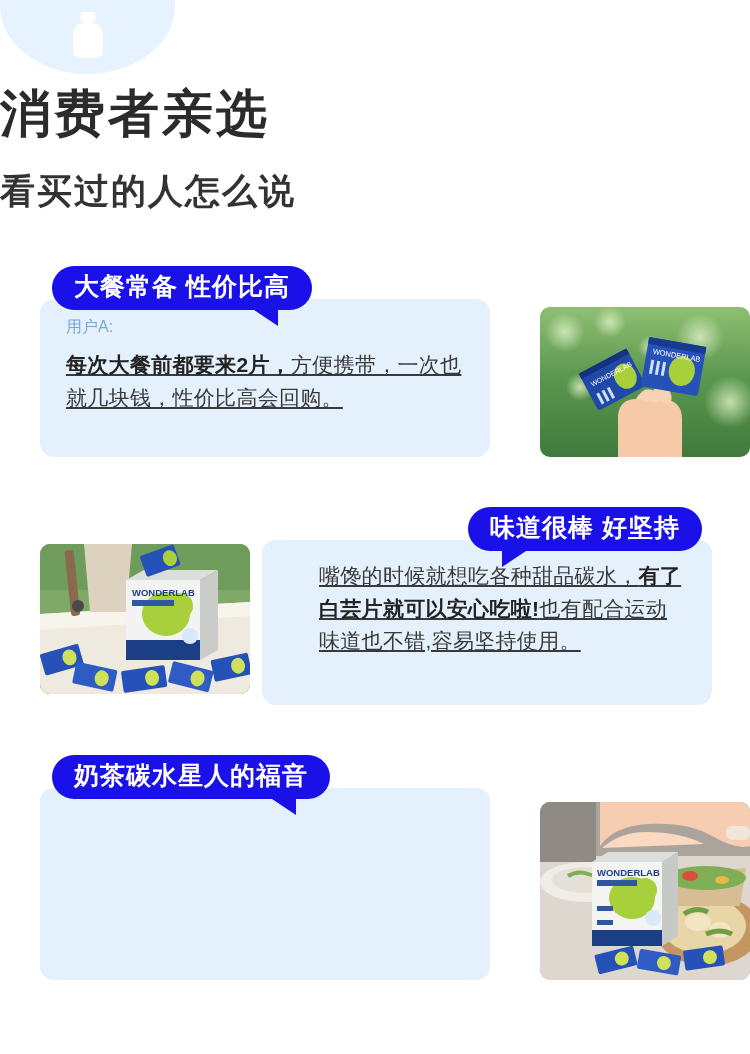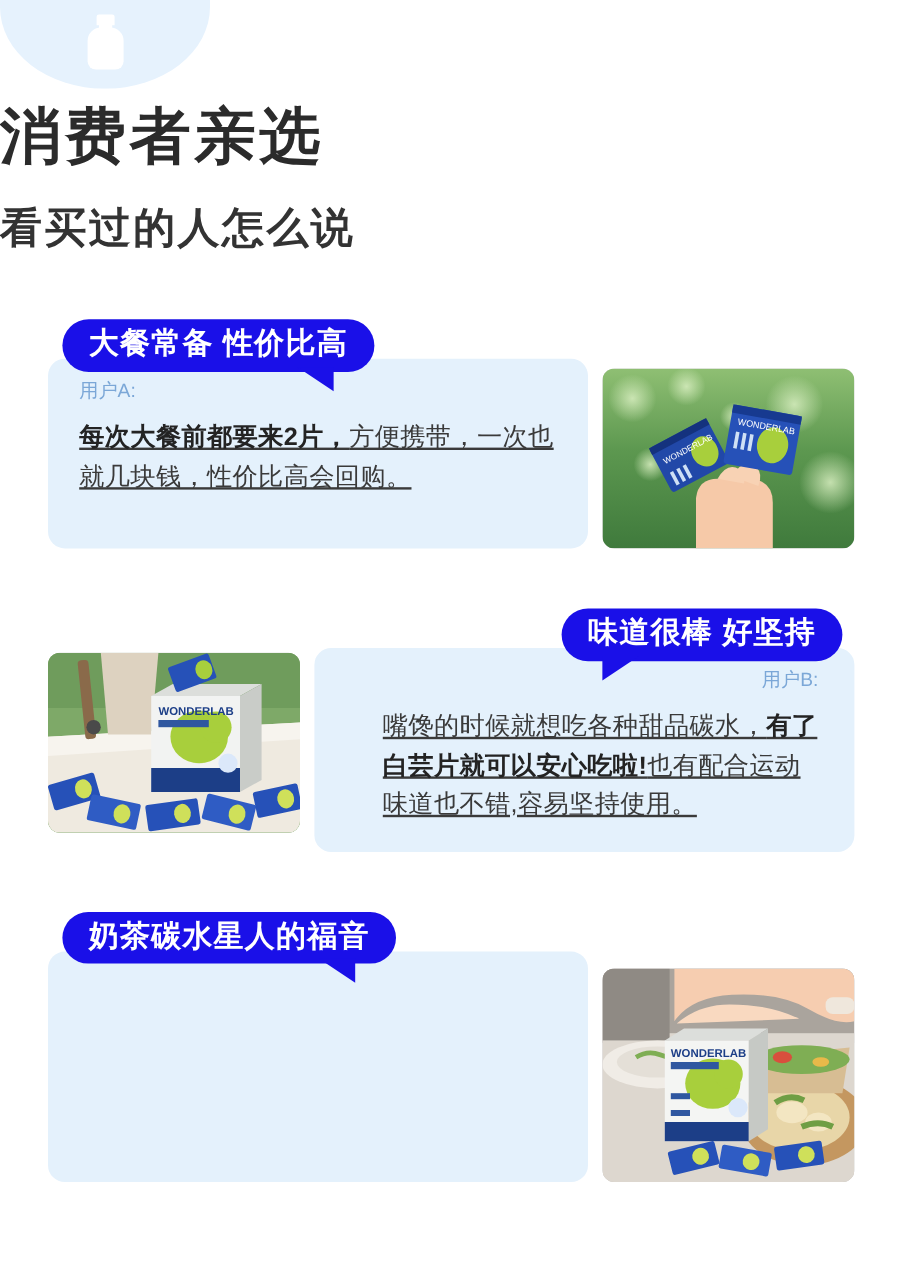--- a/index.html
+++ b/index.html
@@ -89,21 +89,21 @@
     border-bottom:20px solid transparent;
   }
   .badge.tail-left .tail {
     left:34px;
     border-right:8px solid transparent;
     border-left:30px solid #1a10e8;
     border-bottom:20px solid transparent;
   }
 
   .card-row { display:flex; align-items:stretch; position:relative; margin-top:-9px; }
-  .card-row.media-right { justify-content:flex-start; }
+  .card-row.media-right { justify-content:space-between; }
   .card-row.media-left  { justify-content:flex-start; }
 
   .quote-card {
     background:#e4f1fc;
     border-radius:14px;
     padding:20px 26px 22px 26px;
     position:relative;
   }
   .quote-card.wide-a { margin-left:40px; width:450px; min-height:136px; }
   .quote-card.wide-b { margin-left:0;  width:450px; min-height:165px; padding-right:30px; }
@@ -274,21 +274,20 @@
                 <ellipse cx="158" cy="133" rx="7" ry="8" fill="#cfe05a"></ellipse>
               </g>
             <g transform="rotate(-12 192 122)">
                 <rect x="172" y="112" width="38" height="22" rx="2" fill="#2651b8"></rect>
                 <ellipse cx="198" cy="123" rx="7" ry="8" fill="#cfe05a"></ellipse>
               </g>
           </g>
         </svg>
       </div>
       <div class="quote-card wide-b">
-        <div class="user-label ralign">用户B:</div>
         <div class="quote-text ralign"><span>嘴馋的时候就想吃各种甜品碳水，</span><b>有了</b><b>白芸片就可以安心吃啦!</b><span>也有配合运动</span><span>味道也不错,容易坚持使用。</span></div>
       </div>
     </div>
   </div>
 
   <div class="testimonial" style="margin-top:50px;">
     <div class="badge-row left">
       <span class="badge tail-right">
         <span>奶茶碳水星人的福音</span>
         <span class="tail"></span>

